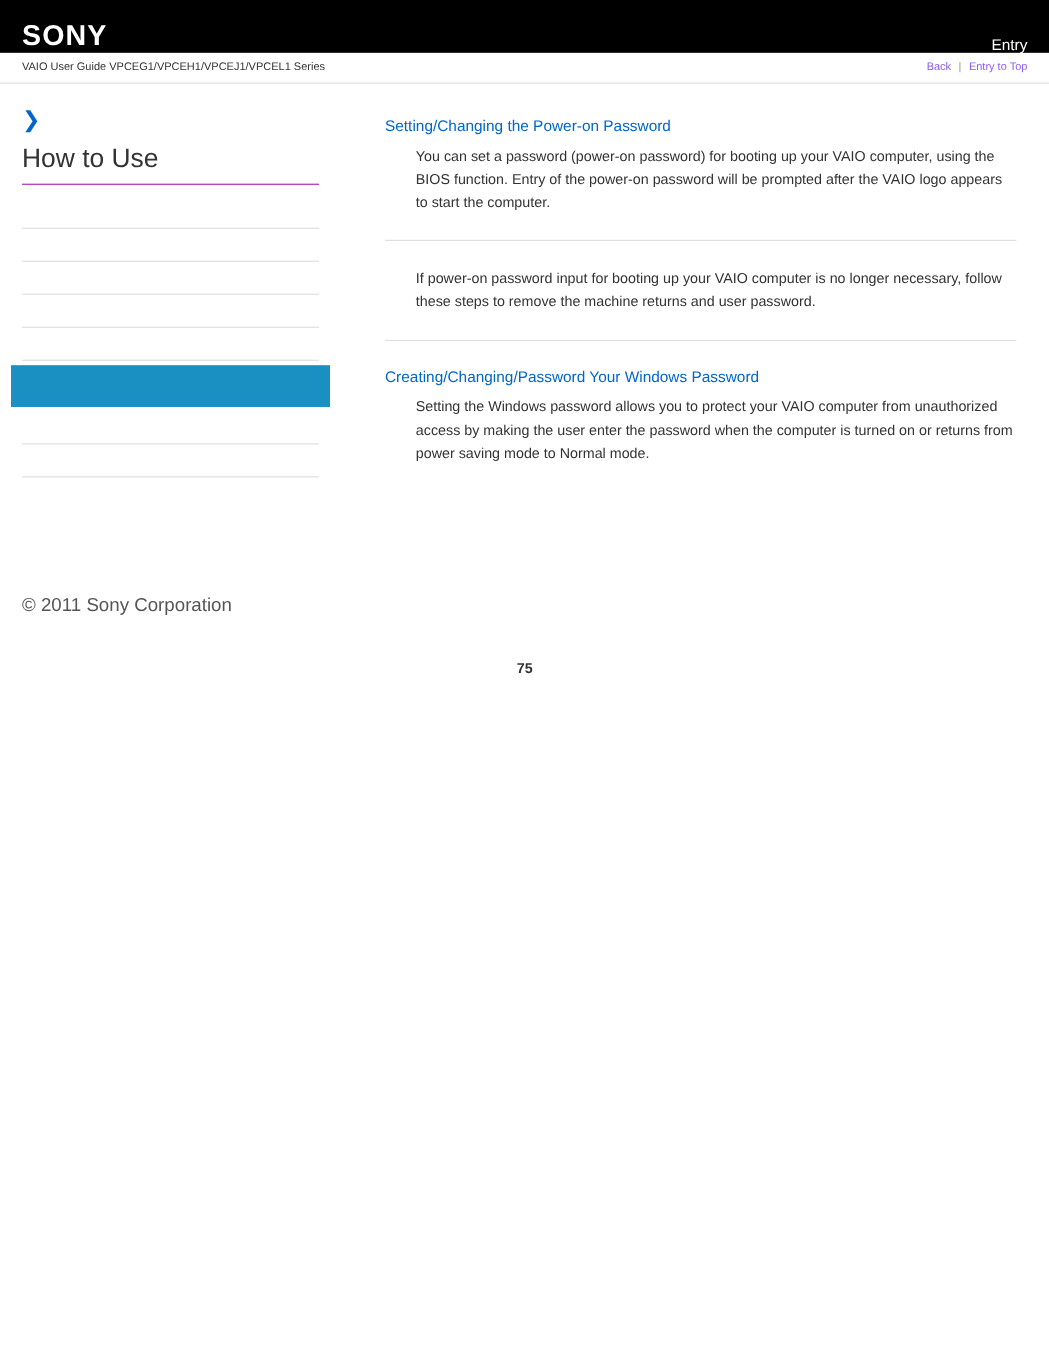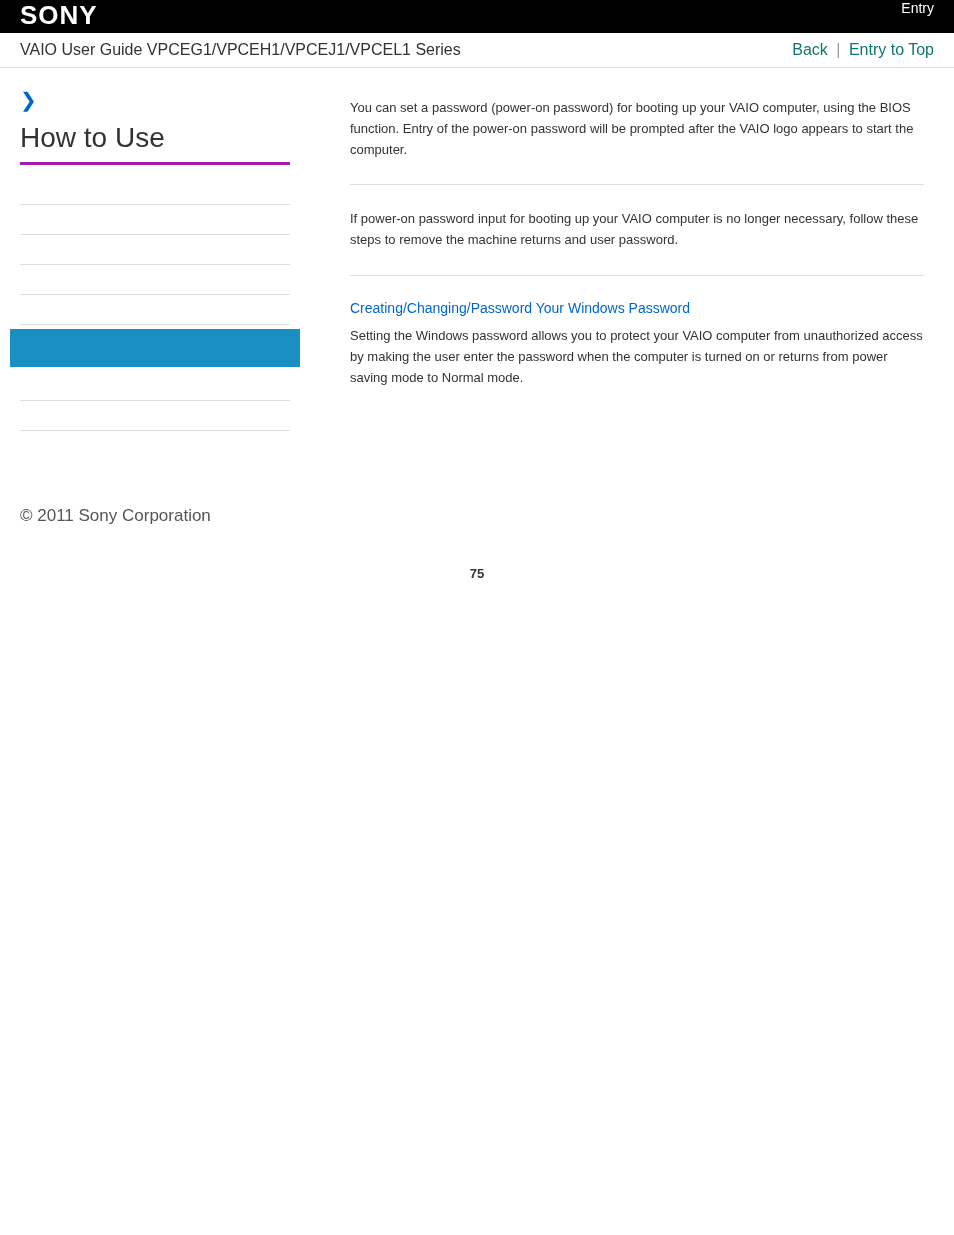--- a/index.html
+++ b/index.html
@@ -13,23 +13,23 @@
       font-size: 13px;
       color: #333;
       background: #fff;
       width: 954px;
       min-height: 1235px;
     }
 
     
     .header {
       background: #000;
-      height: 33px;
+      height: 48px;
       display: flex;
-      align-items: flex-start;
+      align-items: flex-end;
       justify-content: space-between;
       padding: 0 20px;
     }
 
     .sony-logo {
       color: #fff;
       font-size: 26px;
       font-weight: bold;
       font-family: 'Arial Black', Arial, sans-serif;
       letter-spacing: 1px;
@@ -43,26 +43,26 @@
       cursor: pointer;
     }
 
     
     .breadcrumb-bar {
       display: flex;
       justify-content: space-between;
       align-items: center;
       padding: 8px 20px;
       border-bottom: 1px solid #ddd;
-      font-size: 16px;
+      font-size: 10px;
       color: #333;
     }
 
     .breadcrumb-nav a {
-      color: #0f766e;
+      color: #8b5cf6;
       text-decoration: none;
     }
 
     .breadcrumb-nav span {
       margin: 0 4px;
       color: #999;
     }
 
     
     .main-container {
@@ -79,26 +79,26 @@
     }
 
     .sidebar-arrow {
       color: #0066cc;
       font-size: 20px;
       margin-bottom: 10px;
       display: block;
     }
 
     .sidebar-title {
-      font-size: 28px;
+      font-size: 24px;
       font-weight: normal;
       color: #333;
       margin-bottom: 10px;
       padding-bottom: 8px;
-      border-bottom: 3px solid #a21caf;
+      border-bottom: 1px solid #a21caf;
     }
 
     .sidebar-item-blank {
       padding: 8px 0;
       border-bottom: 1px solid #ddd;
       min-height: 30px;
     }
 
     
     .content-area {
@@ -123,20 +123,21 @@
       margin-bottom: 10px;
       text-decoration: none;
       display: block;
       cursor: pointer;
     }
 
     .content-text {
       font-size: 13px;
       line-height: 1.6;
       color: #333;
+      margin-left: 28px;
     }
 
     
     .footer {
       padding: 20px 20px;
       font-size: 17px;
       color: #555;
       margin-top: 20px;
     }
 
@@ -179,20 +180,21 @@
 
     <div style="background-color: #1a8fc1; height: 38px; margin: 4px -10px; padding: 8px 10px;"></div>
 
     <div class="sidebar-item-blank"></div>
     <div class="sidebar-item-blank"></div>
   </aside>
 
   <main class="content-area">
 
     <div class="content-section">
+      <a class="content-title" href="#">Setting/Changing the Power-on Password</a>
       <p class="content-text">You can set a password (power-on password) for booting up your VAIO computer, using the BIOS function. Entry of the power-on password will be prompted after the VAIO logo appears to start the computer.</p>
     </div>
 
     <div class="content-section">
       <p class="content-text">If power-on password input for booting up your VAIO computer is no longer necessary, follow these steps to remove the machine returns and user password.</p>
     </div>
 
     <div class="content-section">
       <a class="content-title" href="#">Creating/Changing/Password Your Windows Password</a>
       <p class="content-text">Setting the Windows password allows you to protect your VAIO computer from unauthorized access by making the user enter the password when the computer is turned on or returns from power saving mode to Normal mode.</p>

